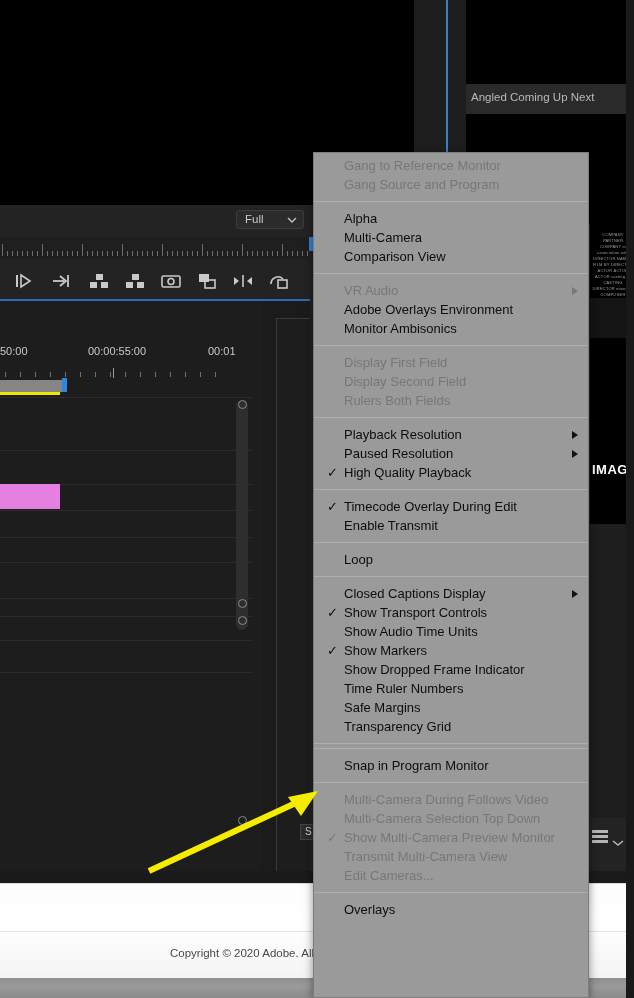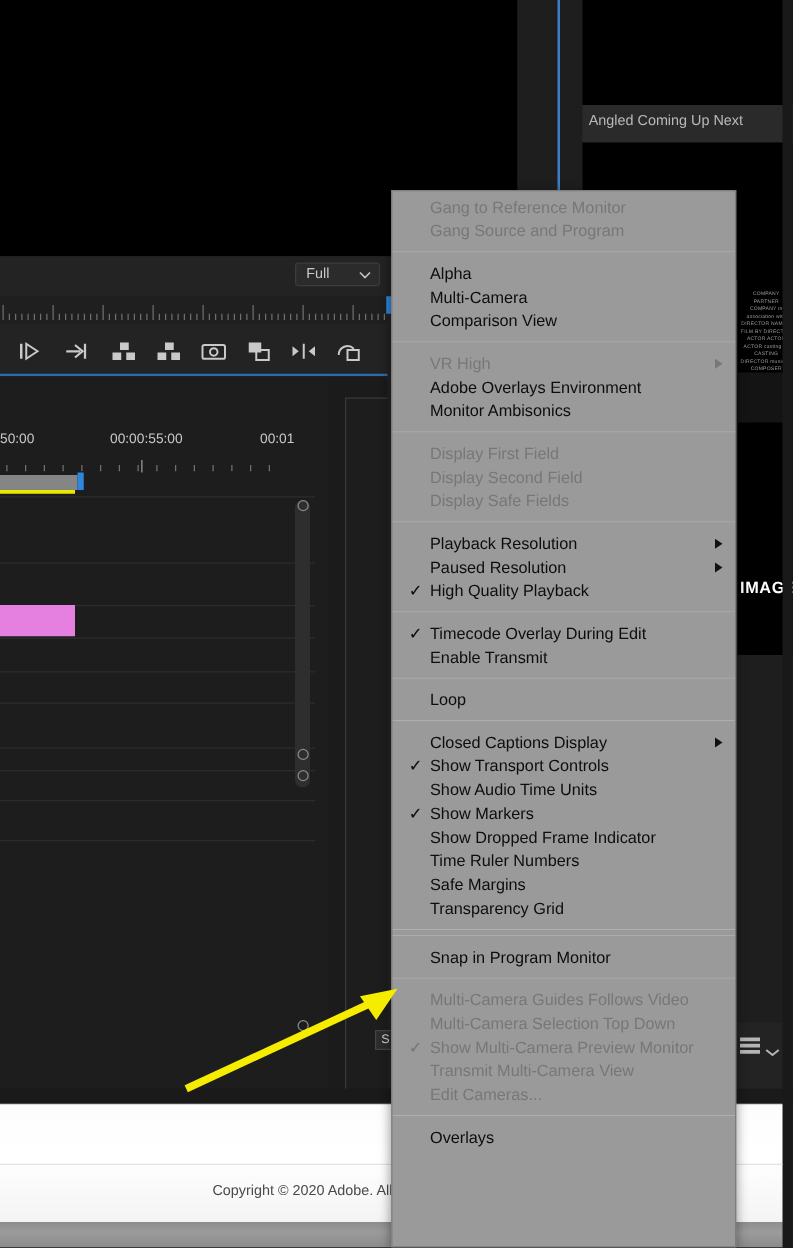--- a/index.html
+++ b/index.html
@@ -349,29 +349,29 @@
         <div class="mi disabled"><span>Gang Source and Program</span></div>
       </div>
       <div class="sep"></div>
       <div class="grp">
         <div class="mi"><span>Alpha</span></div>
         <div class="mi"><span>Multi-Camera</span></div>
         <div class="mi"><span>Comparison View</span></div>
       </div>
       <div class="sep"></div>
       <div class="grp">
-        <div class="mi disabled"><span>VR High</span><span class="arrow"></span></div>
+        <div class="mi disabled"><span>VR Audio</span><span class="arrow"></span></div>
         <div class="mi"><span>Adobe Overlays Environment</span></div>
         <div class="mi"><span>Monitor Ambisonics</span></div>
       </div>
       <div class="sep"></div>
       <div class="grp">
         <div class="mi disabled"><span>Display First Field</span></div>
         <div class="mi disabled"><span>Display Second Field</span></div>
-        <div class="mi disabled"><span>Display Safe Fields</span></div>
+        <div class="mi disabled"><span>Rulers Both Fields</span></div>
       </div>
       <div class="sep"></div>
       <div class="grp">
         <div class="mi"><span>Playback Resolution</span><span class="arrow"></span></div>
         <div class="mi"><span>Paused Resolution</span><span class="arrow"></span></div>
         <div class="mi"><span class="check">✓</span><span>High Quality Playback</span></div>
       </div>
       <div class="sep"></div>
       <div class="grp">
         <div class="mi"><span class="check">✓</span><span>Timecode Overlay During Edit</span></div>
@@ -392,21 +392,21 @@
         <div class="mi"><span>Safe Margins</span></div>
         <div class="mi"><span>Transparency Grid</span></div>
       </div>
       <div class="sep"></div>
       <div class="sep"></div>
       <div class="grp">
         <div class="mi"><span>Snap in Program Monitor</span></div>
       </div>
       <div class="sep"></div>
       <div class="grp">
-        <div class="mi disabled"><span>Multi-Camera Guides Follows Video</span></div>
+        <div class="mi disabled"><span>Multi-Camera During Follows Video</span></div>
         <div class="mi disabled"><span>Multi-Camera Selection Top Down</span></div>
         <div class="mi disabled"><span class="check">✓</span><span>Show Multi-Camera Preview Monitor</span></div>
         <div class="mi disabled"><span>Transmit Multi-Camera View</span></div>
         <div class="mi disabled"><span>Edit Cameras...</span></div>
       </div>
       <div class="sep"></div>
       <div class="grp">
         <div class="mi"><span>Overlays</span></div>
       </div>
     </div>

